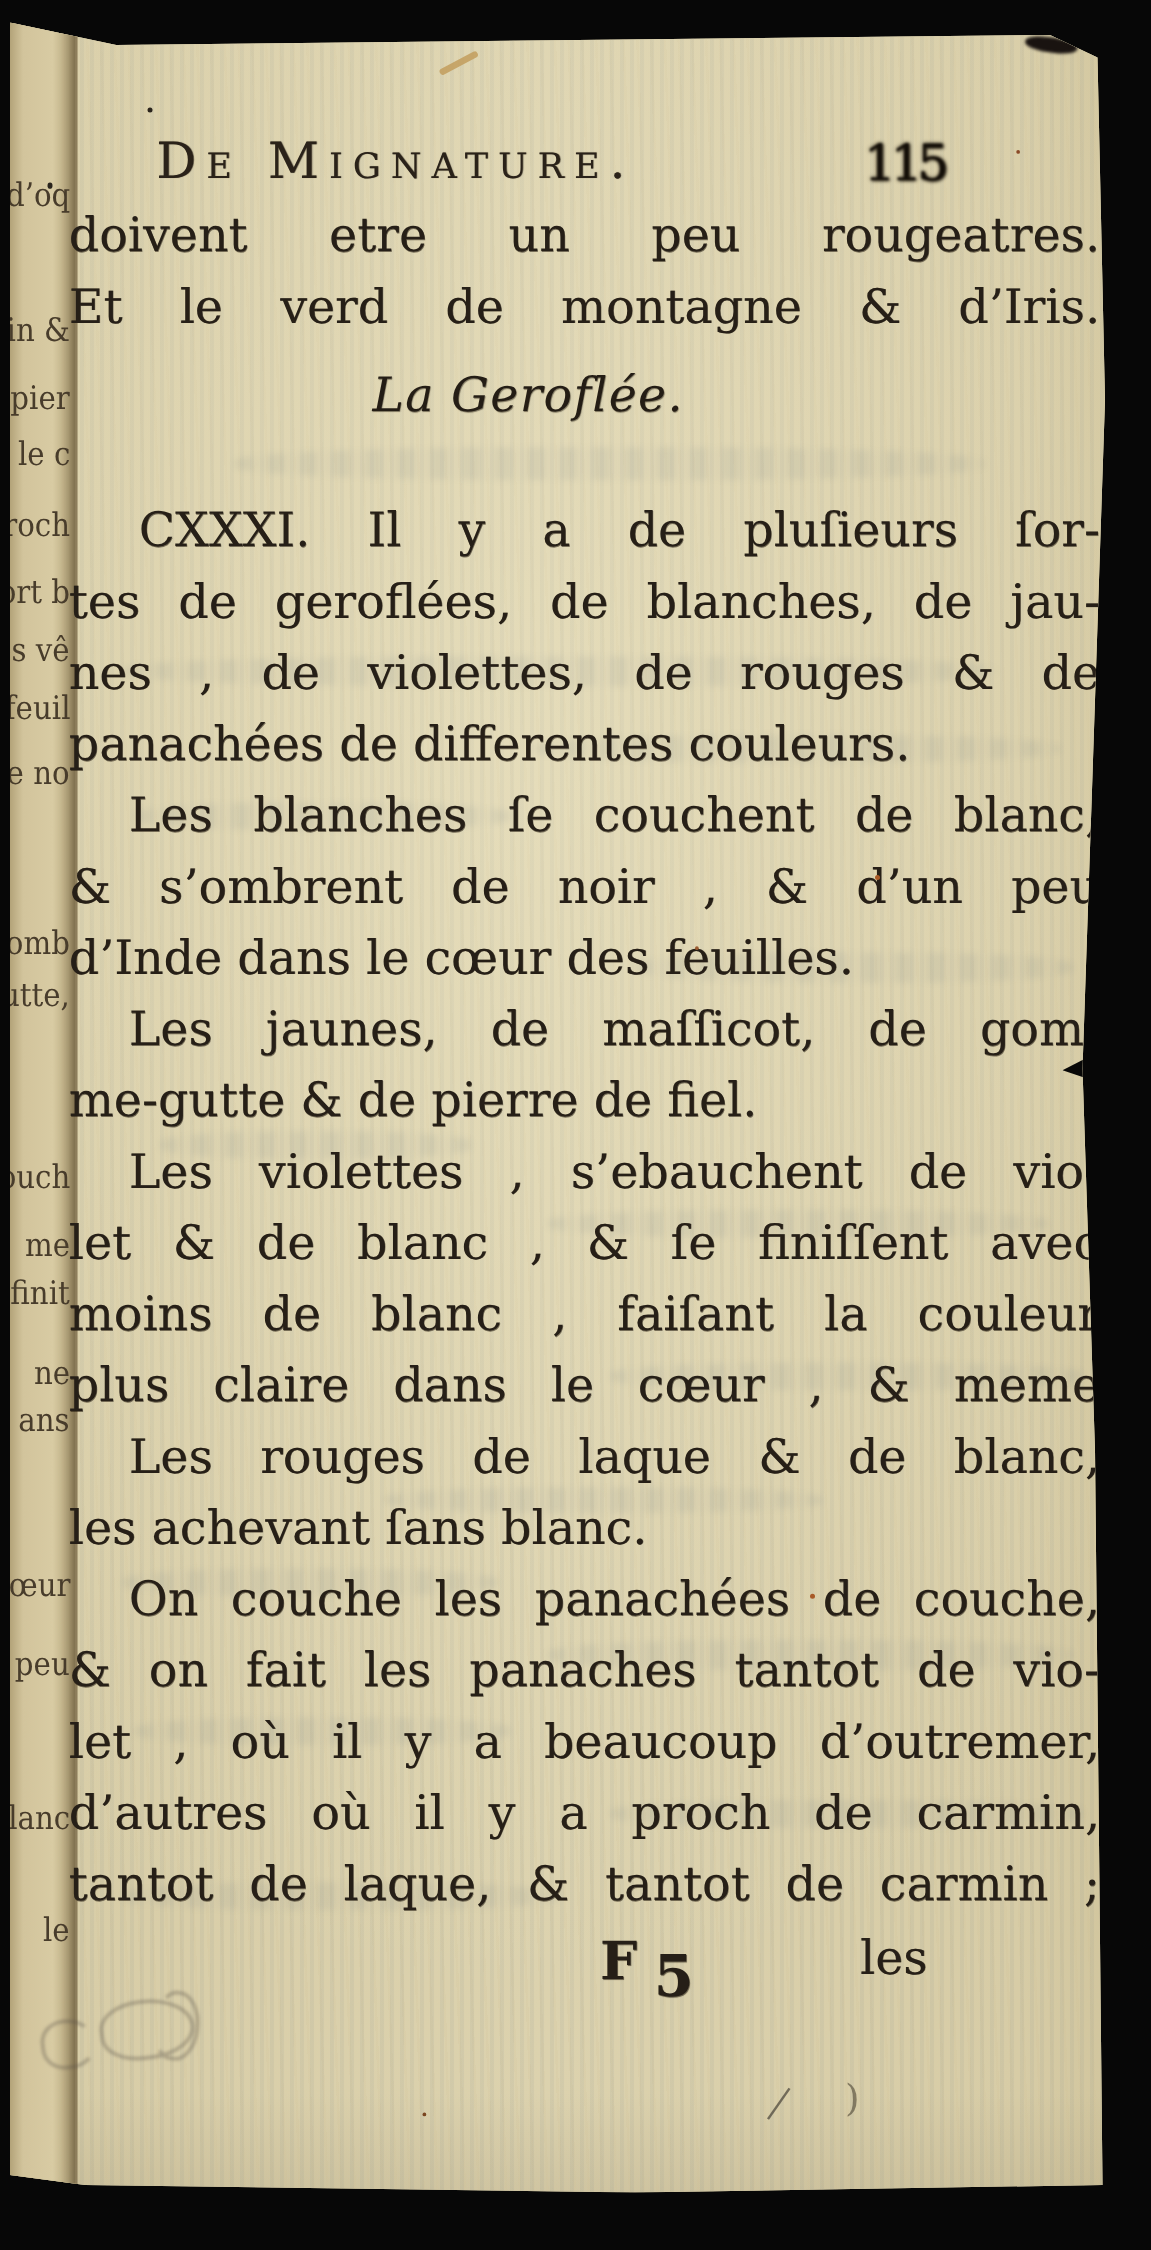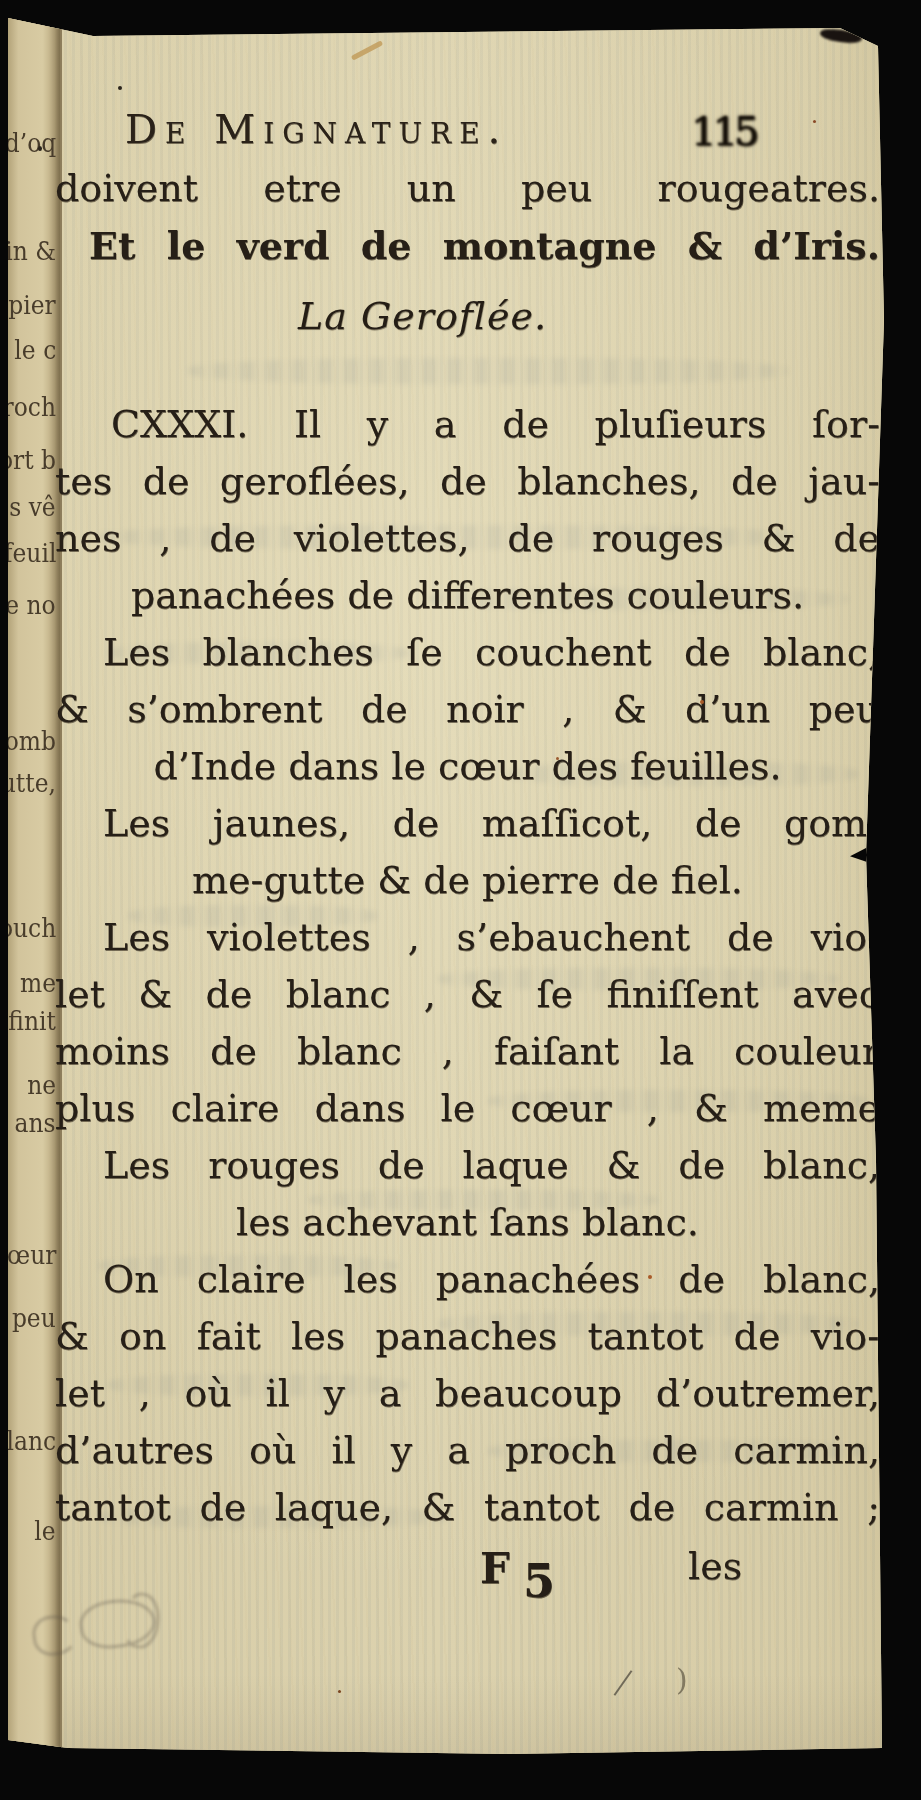--- a/index.html
+++ b/index.html
@@ -10,36 +10,36 @@
     clip-path:polygon(0px 18px,85px 36px,640px 30px,832px 28px,870px 46px,876px 320px,
                       866px 620px,858px 855px,868px 1160px,874px 1748px,500px 1754px,60px 1748px,0px 1740px);
     background-image:
       radial-gradient(140% 90% at 45% 35%, rgba(250,244,214,0.30), rgba(0,0,0,0) 62%),
       repeating-linear-gradient(90deg, rgba(122,136,140,0.10) 0 3px, rgba(0,0,0,0) 3px 8px),
       repeating-linear-gradient(88deg, rgba(206,190,148,0.14) 0 2px, rgba(0,0,0,0) 2px 11px),
       linear-gradient(0deg, rgba(120,105,75,0.14), rgba(0,0,0,0) 5%),
       linear-gradient(90deg,#cdbf96 0%,#d8cda7 6%,#dcd2ae 48%,#d7cca6 90%,#d0c49c 100%);
     background-color:#d9cfab;}
   
-  .gutter{position:absolute;left:0;top:0;width:52px;height:100%;overflow:hidden;
+  .gutter{position:absolute;left:0;top:14px;width:52px;height:100%;overflow:hidden;
     background:linear-gradient(90deg,#b3a379 0%,#d2c49c 20%,#d8cba3 66%,#c3b388 90%,#a2926a 100%);
     border-right:2px solid rgba(92,76,50,0.45);
     box-shadow:inset -9px 0 10px -4px rgba(90,75,50,0.55);}
   .frag{position:absolute;right:4px;white-space:nowrap;font-size:26px;color:#483c2b;
     filter:blur(0.5px);transform:scaleX(0.9);transform-origin:100% 50%;line-height:1;}
   
   .content{position:absolute;left:47px;top:0;width:825px;padding-top:106px;color:#261f17;}
   .header-row{position:relative;height:54px;}
   .running-title{display:inline-block;margin-left:70px;font-variant:small-caps;
     font-size:40px;letter-spacing:8px;color:#2a2219;filter:blur(0.3px);
     text-shadow:0.5px 0.6px 0.6px rgba(35,26,14,0.55);}
   .pagenum{position:absolute;left:636px;top:2px;font-size:40px;font-weight:normal;
     letter-spacing:-4px;color:#140f08;filter:blur(0.8px);
     text-shadow:0 0 3px rgba(24,17,8,0.95),1px 1px 2px rgba(24,17,8,0.8);}
-  .line{height:57px;line-height:57px;font-size:38px;text-align:center;
+  .line{height:57px;line-height:57px;font-size:38px;text-align:left;
     filter:blur(0.25px);text-shadow:0.4px 0.5px 0.5px rgba(32,23,12,0.55);}
   .line.justify{text-align:justify;text-align-last:justify;}
   .section-heading{margin:4px 0 42px 0;height:76px;line-height:76px;text-align:center;
     transform:translateX(-45px);font-style:italic;font-weight:normal;font-size:38px;
     letter-spacing:1px;color:#241d15;filter:blur(0.25px);
     text-shadow:0.5px 0.6px 0.7px rgba(32,23,12,0.5);}
   .footer-row{position:relative;margin-top:8px;height:70px;}
   .sig-letter{position:absolute;left:425px;top:0;font-size:42px;font-weight:bold;
     filter:blur(0.3px);text-shadow:0.5px 0.6px 0.6px rgba(32,23,12,0.6);}
   .sig-number{position:absolute;left:468px;top:10px;font-size:46px;font-weight:bold;
@@ -116,21 +116,21 @@
 
     <div class="content">
       <div class="header-row">
         <span class="running-title">De Mignature.</span>
         <span class="pagenum">115</span>
       </div>
 
       <div>
 
       <div class="line justify">doivent etre un peu rougeatres.</div>
-          <div class="line justify" style="padding-left: 34px; font-weight: bold;">Et le verd de montagne &amp; d’Iris.</div>
+          <div class="line justify" style="">Et le verd de montagne &amp; d’Iris.</div>
         </div>
 
       <h2 class="section-heading">La Geroflée.</h2>
 
       <div>
 
       <div class="line justify" style="padding-left: 56px;">CXXXI. Il y a de pluſieurs ſor-</div>
           <div class="line justify">tes de geroflées, de blanches, de jau-</div>
           <div class="line justify">nes , de violettes, de rouges &amp; de</div>
           <div class="line">panachées de differentes couleurs.</div>
@@ -138,21 +138,21 @@
           <div class="line justify">&amp; s’ombrent de noir , &amp; d’un peu</div>
           <div class="line">d’Inde dans le cœur des feuilles.</div>
           <div class="line justify" style="padding-left: 48px;">Les jaunes, de maſſicot, de gom-</div>
           <div class="line">me-gutte &amp; de pierre de fiel.</div>
           <div class="line justify" style="padding-left: 48px;">Les violettes , s’ebauchent de vio-</div>
           <div class="line justify">let &amp; de blanc , &amp; ſe finiſſent avec</div>
           <div class="line justify">moins de blanc , faiſant la couleur</div>
           <div class="line justify">plus claire dans le cœur , &amp; meme</div>
           <div class="line justify" style="padding-left: 48px;">Les rouges de laque &amp; de blanc,</div>
           <div class="line">les achevant ſans blanc.</div>
-          <div class="line justify" style="padding-left: 48px;">On claire les panachées de blanc,</div>
+          <div class="line justify" style="padding-left: 48px;">On couche les panachées de couche,</div>
           <div class="line justify">&amp; on fait les panaches tantot de vio-</div>
           <div class="line justify">let , où il y a beaucoup d’outremer,</div>
           <div class="line justify">d’autres où il y a proch de carmin,</div>
           <div class="line justify">tantot de laque, &amp; tantot de carmin ;</div>
         </div>
 
       <div class="footer-row">
         <span class="sig-letter">F</span>
         <span class="sig-number">5</span>
         <span class="catchword">les</span>

